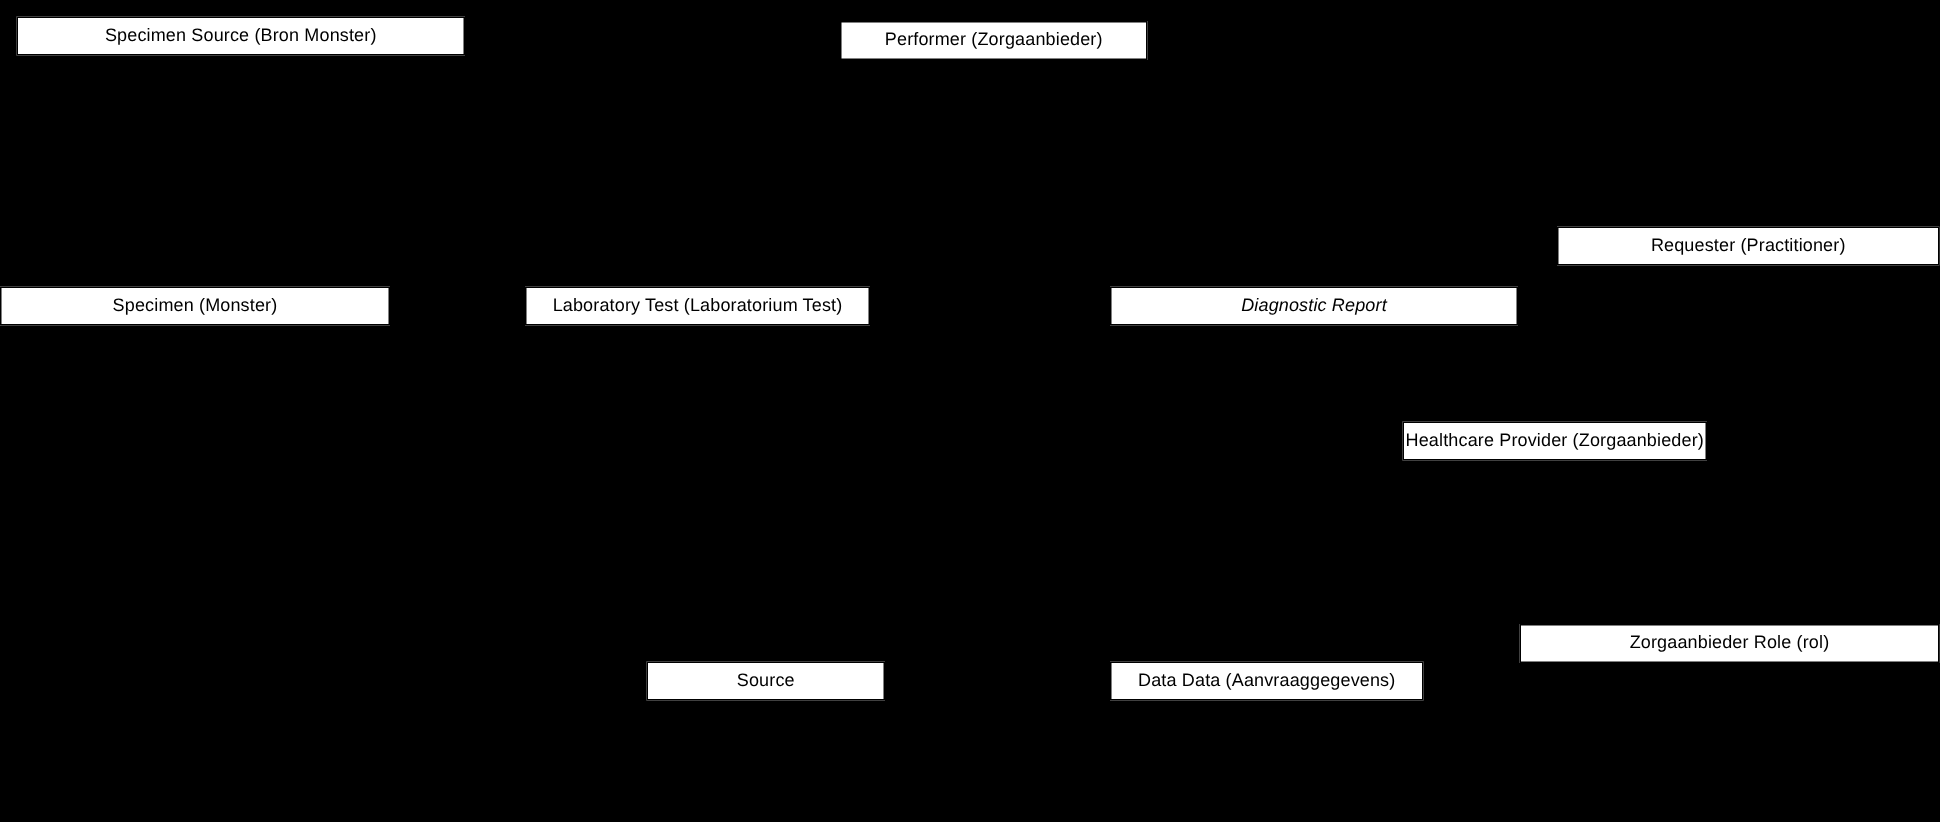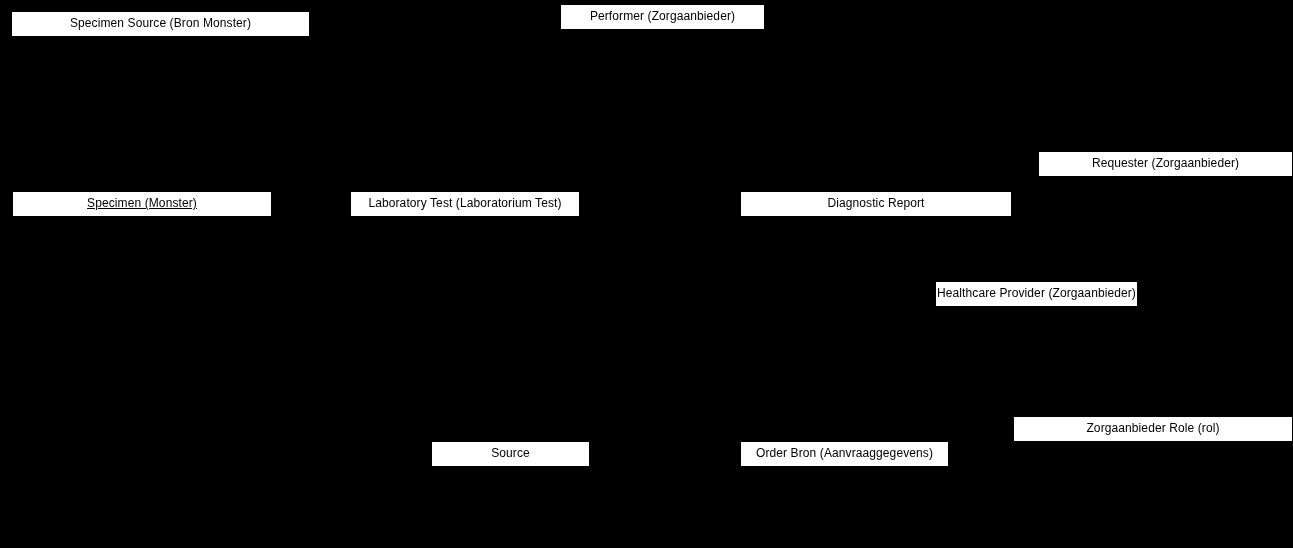--- a/index.html
+++ b/index.html
@@ -47,47 +47,47 @@
 </style>
 </head>
 <body>
 
 <div id="canvas"></div>
 
 <div class="node" style="left:11px; top:11px; width:299px; height:26px;text-align:right;">
   <span class="node-label">Specimen Source (Bron Monster)</span>
 </div>
 
-<div class="node" style="left:560px; top:4px; width:205px; height:26px;">
+<div class="node" style="left:560px; top:14px; width:205px; height:26px;">
   <span class="node-label">Performer (Zorgaanbieder)</span>
 </div>
 
 <div class="node" style="left:1038px; top:151px; width:255px; height:26px;">
-  <span class="node-label">Requester (Zorgaanbieder)</span>
+  <span class="node-label">Requester (Practitioner)</span>
 </div>
 
-<div class="node" style="left:12px; top:191px; width:260px; height:26px;text-decoration:underline;">
+<div class="node" style="left:0px; top:191px; width:260px; height:26px;">
   <span class="node-label">Specimen (Monster)</span>
 </div>
 
 <div class="node" style="left:350px; top:191px; width:230px; height:26px;text-align:center;">
   <span class="node-label">Laboratory Test (Laboratorium Test)</span>
 </div>
 
-<div class="node" style="left:740px; top:191px; width:272px; height:26px;">
+<div class="node" style="left:740px; top:191px; width:272px; height:26px;font-style:italic;">
   <span class="node-label">Diagnostic Report</span>
 </div>
 
 <div class="node" style="left:896px; top:281px; width:203px; height:26px;margin-left:39px;">
   <span class="node-label">Healthcare Provider (Zorgaanbieder)</span>
 </div>
 
 <div class="node" style="left:1013px; top:416px; width:280px; height:26px;">
   <span class="node-label">Zorgaanbieder Role (rol)</span>
 </div>
 
 <div class="node" style="left:431px; top:441px; width:159px; height:26px;">
   <span class="node-label">Source</span>
 </div>
 
 <div class="node" style="left:740px; top:441px; width:209px; height:26px;">
-  <span class="node-label">Order Bron (Aanvraaggegevens)</span>
+  <span class="node-label">Data Data (Aanvraaggegevens)</span>
 </div>
 
 </body></html>

